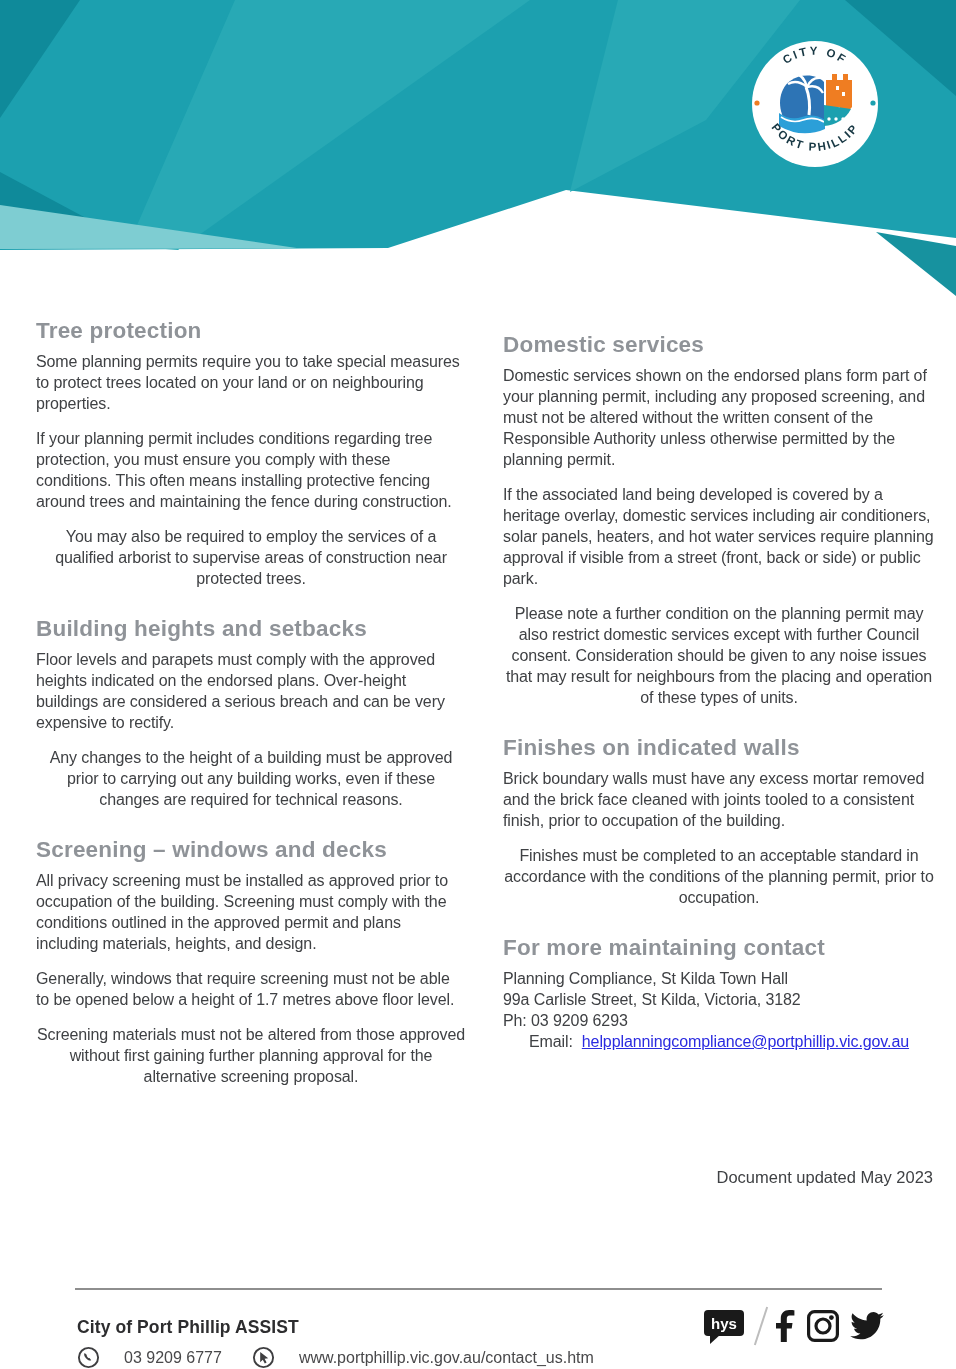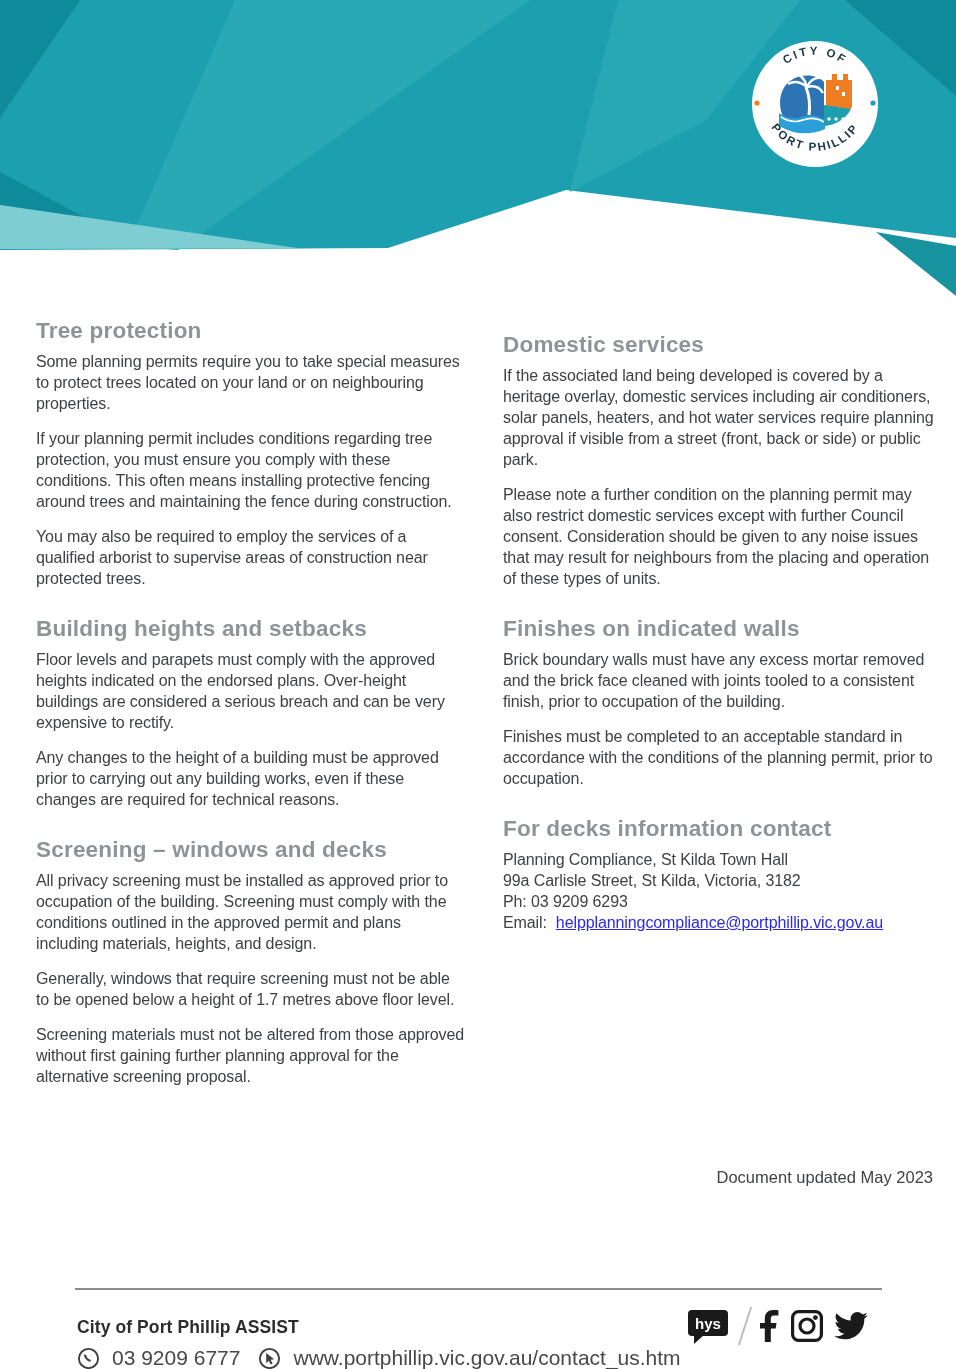--- a/index.html
+++ b/index.html
@@ -22,36 +22,36 @@
   .col-right { width:432px; margin-top:14px; }
   section + section { margin-top:27px; }
   .section-heading {
     margin:0 0 7px 0; font-size:22.5px; font-weight:700;
     color:#8f9398; letter-spacing:0.2px;
   }
   .content p {
     margin:0 0 14px 0; font-size:16px; line-height:21px;
     color:#3f4144; letter-spacing:-0.1px;
   }
-  .content section p:last-child { margin-bottom:0; }
+  .content section p:last-child { margin-bottom:0;text-align:center; }
   .contact-line { margin:0 !important; }
   .email-label { margin-right:9px; }
   .email-link { color:#2a2ae0; text-decoration:underline; cursor:pointer; }
   
   .doc-updated {
     position:absolute; right:23px; top:1168px;
     font-size:16.5px; color:#3f4144;
   }
   
   .footer-rule { position:absolute; left:75px; top:1288px; width:807px; height:2px; background:#8e8e8e; }
   .footer-left { position:absolute; left:77px; top:1301px;margin-top:16px; }
   .footer-brand { font-size:17.5px; font-weight:bold; color:#2d2d2f; margin-bottom:8px; letter-spacing:0.1px; }
-  .footer-contact { display:flex; align-items:center; gap:12px; font-size:21px; color:#48484a; }
+  .footer-contact { display:flex; align-items:center; gap:24px; font-size:16px; color:#48484a; }
   .footer-contact svg { flex:0 0 auto; }
-  .footer-social { position:absolute; right:88px; top:1303px; display:flex; align-items:center; gap:11px; height:46px; }
+  .footer-social { position:absolute; right:72px; top:1303px; display:flex; align-items:center; gap:11px; height:46px; }
   .slash { width:2px; height:40px; background:#bdbdbd; transform:rotate(18deg); margin:0 3px; }
 </style>
 </head>
 <body>
 
 <div class="page">
 
   <svg class="header-svg" width="956" height="300" viewBox="0 0 956 300">
 
     <polygon points="0,0 956,0 956,238 566,190 388,248 0,250" fill="#1ca0af"></polygon>
@@ -122,30 +122,31 @@
         <h2 class="section-heading">Screening – windows and decks</h2>
         <p>All privacy screening must be installed as approved prior to occupation of the building. Screening must comply with the conditions outlined in the approved permit and plans including materials, heights, and design.</p>
         <p>Generally, windows that require screening must not be able to be opened below a height of 1.7 metres above floor level.</p>
         <p>Screening materials must not be altered from those approved without first gaining further planning approval for the alternative screening proposal.</p>
       </section>
     </div>
 
     <div class="col col-right">
       <section>
         <h2 class="section-heading">Domestic services</h2>
+        <p>Domestic services shown on the endorsed plans form part of your planning permit, including any proposed screening, and must not be altered without the written consent of the Responsible Authority unless otherwise permitted by the planning permit.</p>
         <p>If the associated land being developed is covered by a heritage overlay, domestic services including air conditioners, solar panels, heaters, and hot water services require planning approval if visible from a street (front, back or side) or public park.</p>
         <p>Please note a further condition on the planning permit may also restrict domestic services except with further Council consent. Consideration should be given to any noise issues that may result for neighbours from the placing and operation of these types of units.</p>
       </section>
       <section>
         <h2 class="section-heading">Finishes on indicated walls</h2>
         <p>Brick boundary walls must have any excess mortar removed and the brick face cleaned with joints tooled to a consistent finish, prior to occupation of the building.</p>
         <p>Finishes must be completed to an acceptable standard in accordance with the conditions of the planning permit, prior to occupation.</p>
       </section>
       <section>
-        <h2 class="section-heading">For decks information contact</h2>
+        <h2 class="section-heading">For more maintaining contact</h2>
         <p class="contact-line">Planning Compliance, St Kilda Town Hall</p>
         <p class="contact-line">99a Carlisle Street, St Kilda, Victoria, 3182</p>
         <p class="contact-line">Ph: 03 9209 6293</p>
         <p class="contact-line">
           <span class="email-label">Email:</span><a class="email-link" href="#">helpplanningcompliance@portphillip.vic.gov.au</a>
         </p>
       </section>
     </div>
 
   </div>

